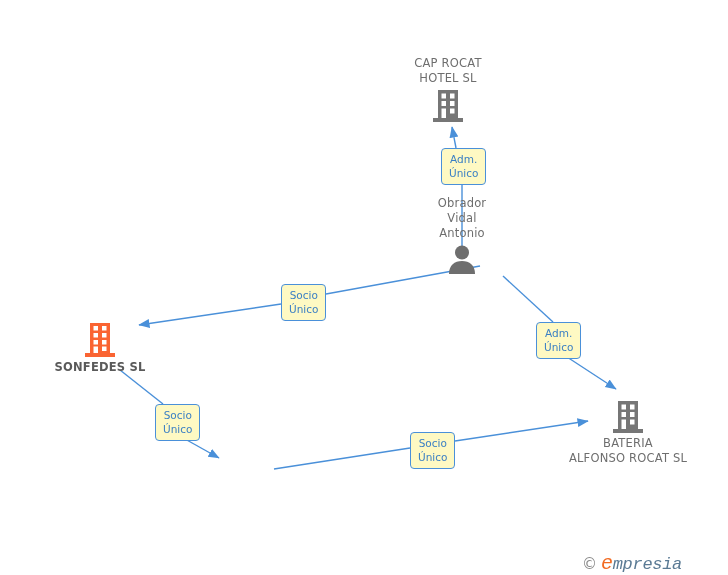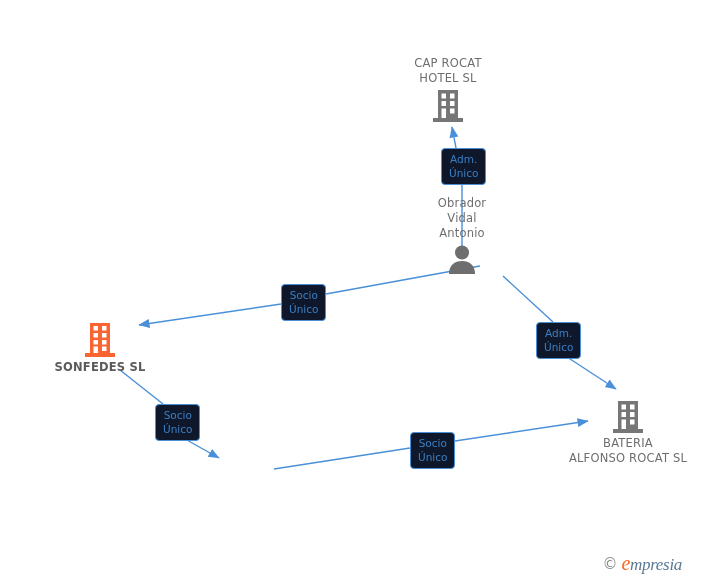--- a/index.html
+++ b/index.html
@@ -52,21 +52,21 @@
   }
   .node-label.highlight {
     color: #5a5a5a;
     font-weight: bold;
     font-size: 11.5px;
   }
   .edge-label {
     position: absolute;
     border: 1px solid #4a90d9;
     border-radius: 4px;
-    background: #0f172a;
+    background: #fef9c3;
     color: #3a7fc4;
     font-size: 10.5px;
     line-height: 14px;
     text-align: center;
     padding: 3px 7px 4px 7px;
     white-space: pre-line;
     box-sizing: border-box;
   }
   .watermark {
     position: absolute;
@@ -74,21 +74,21 @@
     bottom: 8px;
     display: flex;
     align-items: center;
     gap: 4px;
   }
   .wm-c {
     font-size: 15px;
     color: #8a8a8a;
   }
   .wm-text {
-    font-family: Liberation Serif, serif;
+    font-family: Liberation Mono, monospace;
     font-style: italic;
     font-size: 17px;
     color: #5a7a94;
     letter-spacing: -0.3px;
   }
   .wm-text .wm-e {
     color: #f26a21;
     font-size: 20px;
   }
 </style>

